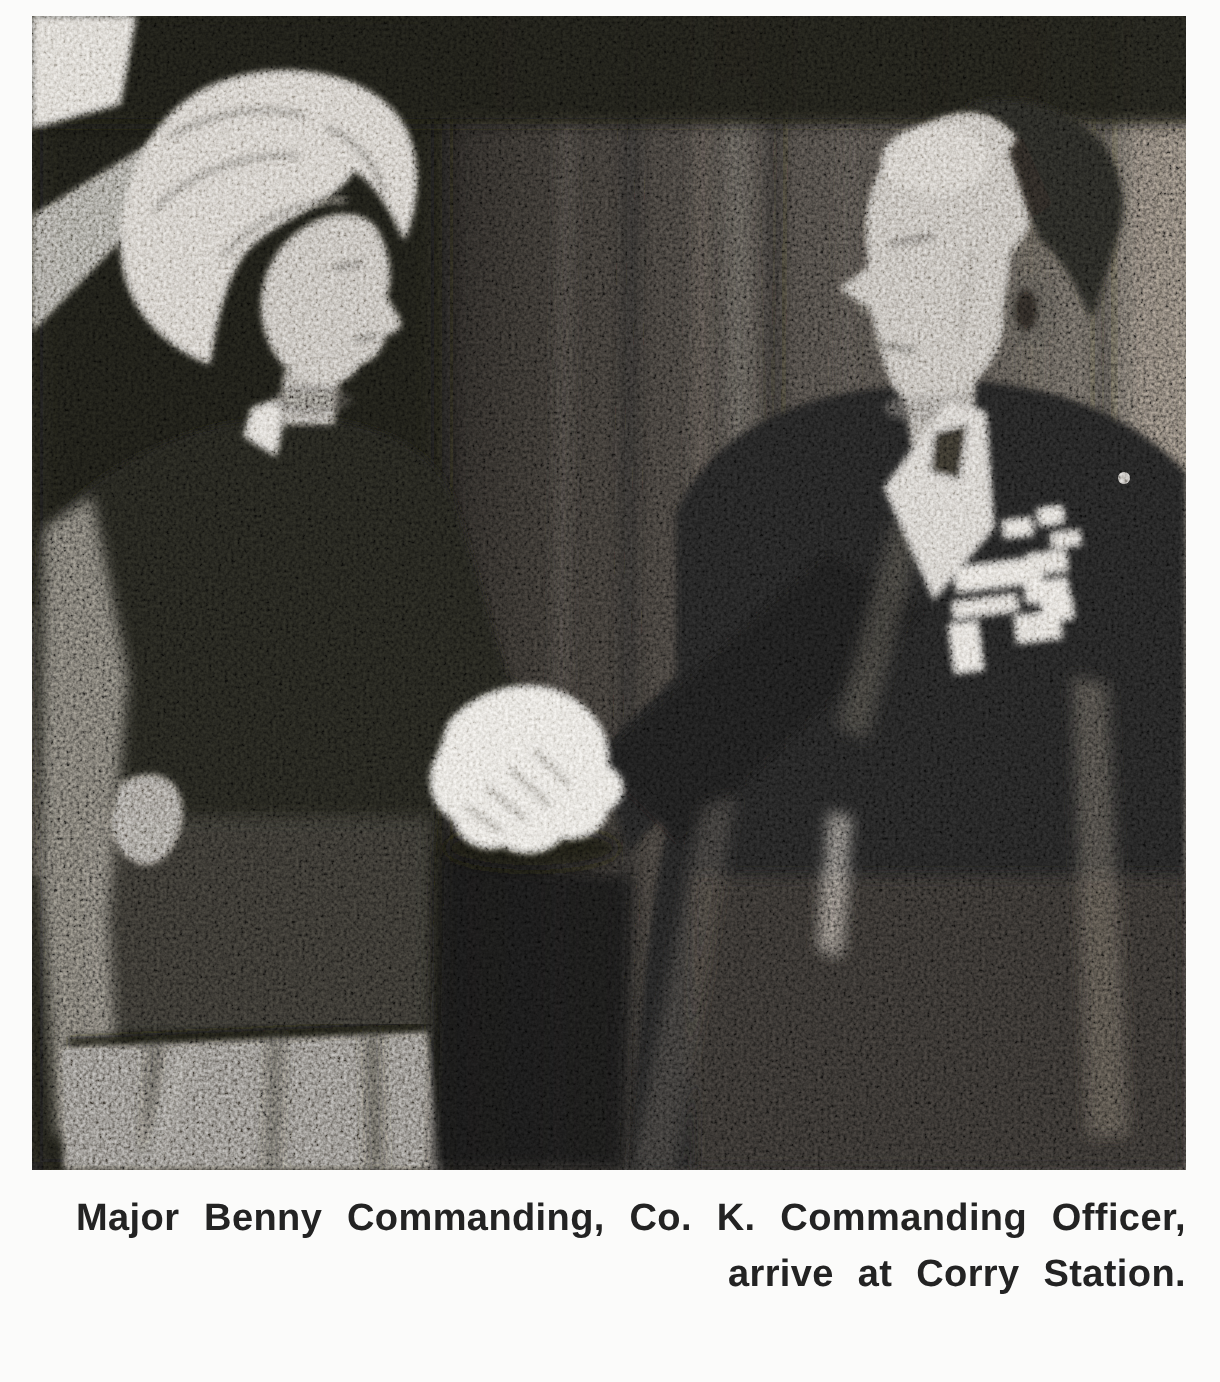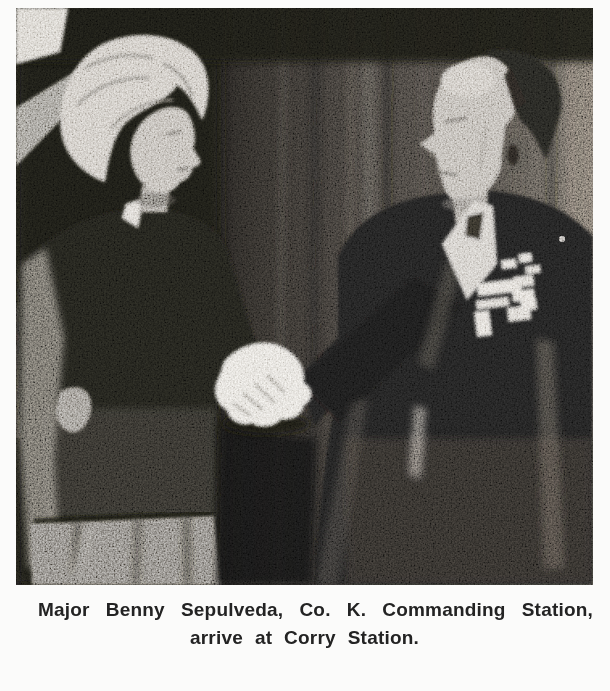--- a/index.html
+++ b/index.html
@@ -22,21 +22,21 @@
     width: 577px;
     font-weight: 700;
     font-size: 19px;
     line-height: 27.5px;
     color: #232323;
     letter-spacing: 0.2px;
   }
   .cap-line { white-space: normal; }
   .cap-justify { text-align: justify; text-align-last: justify; }
   .cap-first { text-indent: 22px; }
-  .cap-last { text-align: center; word-spacing: 0.34em; }
+  .cap-last { text-align: right; word-spacing: 0.34em; }
 </style>
 </head>
 <body>
 
 <div class="page">
 
   <div class="photo-frame" role="img" aria-label="Grainy black-and-white newspaper halftone photograph: a young woman Marine with short light hair, in a dark uniform and gray skirt, shakes hands with a balding Marine officer in a dark dress uniform with white shirt, tie and a cluster of white ribbons on his chest, in front of a dark draped curtain">
     <svg width="577" height="577" viewBox="0 0 577 577" xmlns="http://www.w3.org/2000/svg">
       <defs>
         <linearGradient id="curtainGrad" x1="0" y1="0" x2="1" y2="0">
@@ -222,17 +222,17 @@
           <path d="M 252,368 L 268,384" fill="none"></path>
         </g>
       </g>
 
       <rect x="0" y="0" width="577" height="577" filter="url(#grain)" opacity="0.5" style="mix-blend-mode:overlay"></rect>
       <rect x="0" y="0" width="577" height="577" filter="url(#grain)" opacity="0.18" style="mix-blend-mode:multiply"></rect>
     </svg>
   </div>
 
   <div class="caption">
-    <div class="cap-line cap-justify cap-first">Major Benny Sepulveda, Co. K. Commanding Station,</div>
+    <div class="cap-line cap-justify cap-first">Major Benny Commanding, Co. K. Commanding Officer,</div>
     <div class="cap-line cap-last">arrive at Corry Station.</div>
   </div>
 
 </div>
 
 </body></html>

